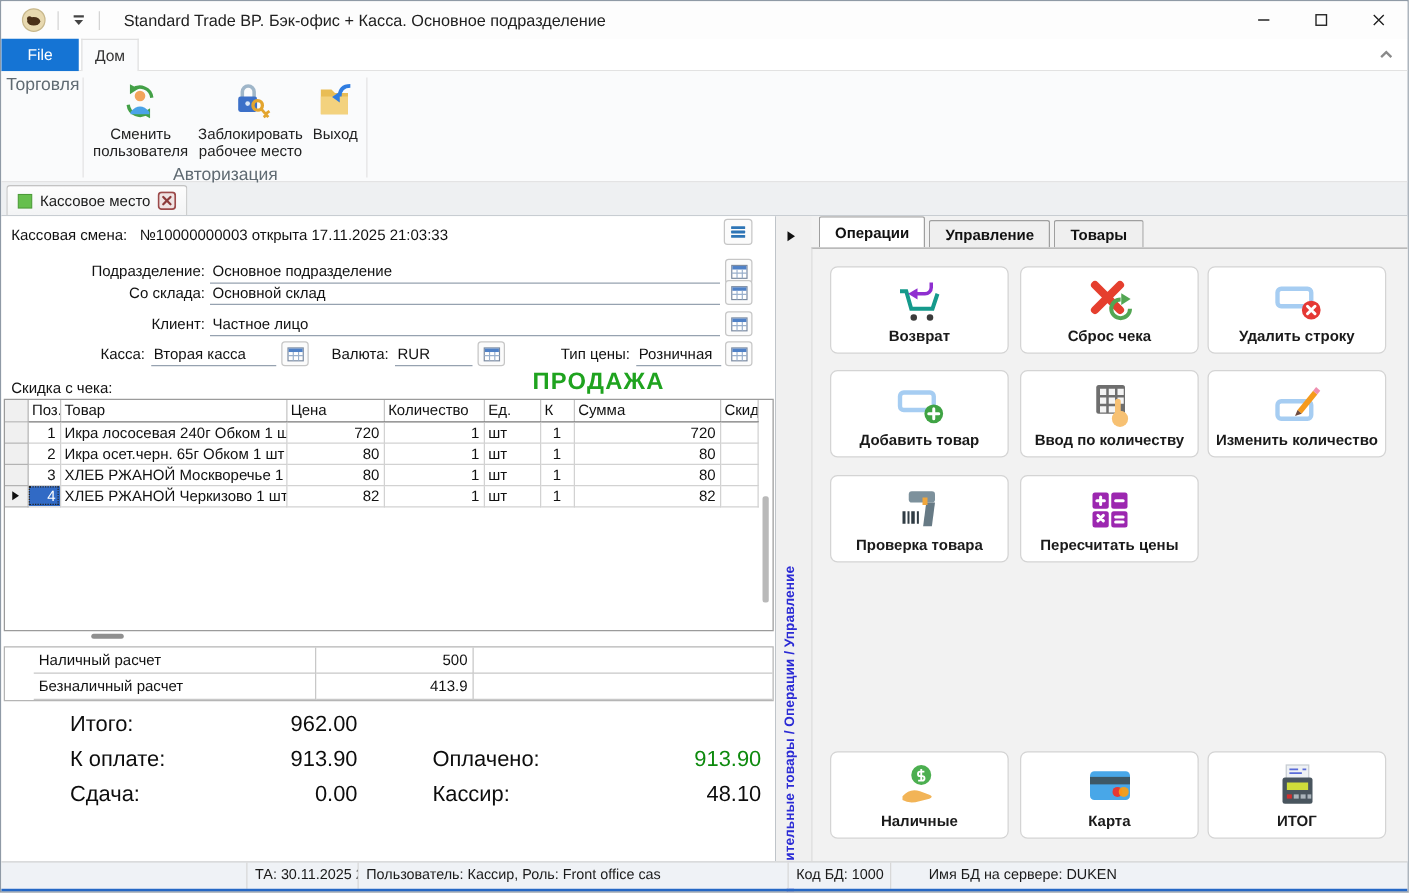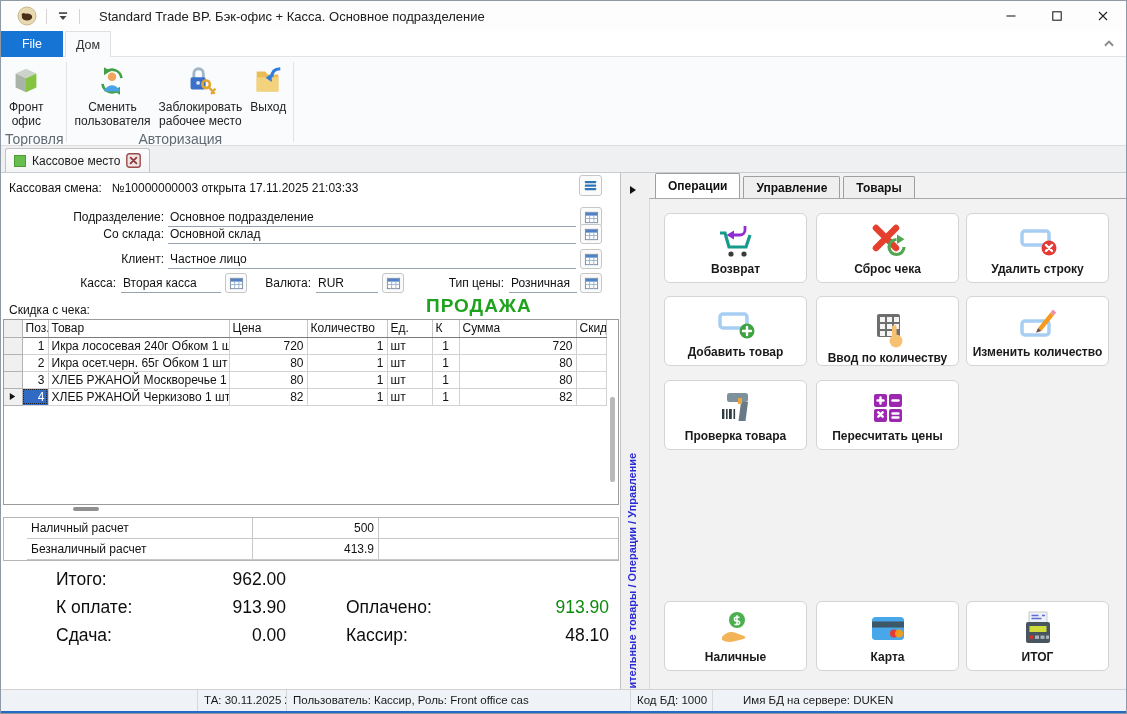--- a/index.html
+++ b/index.html
@@ -175,31 +175,20 @@
   <div class="ribbon-tabrow">
     <div class="file-tab" style="background: rgb(21, 116, 212);">File</div>
     <div class="home-tab">Дом</div>
   </div>
   <div class="ribbon-collapse"><svg viewBox="0 0 12 12">
         <path d="M2.5 7.5L6 4l3.5 3.5" fill="none" stroke="#8a8a8a" stroke-width="1.6"></path>
       </svg></div>
 
   <div class="ribbon" id="ribbonGroups">
       <div class="rgroup">
-        <div class="rbtnrow">
-          <div class="rbtn">
-            <span class="ricon"><svg viewBox="0 0 36 36">
-                <polygon points="7,10 18,5 29,10 18,15" fill="#ccd3ca"></polygon>
-                <polygon points="7,10 18,15 18,30 7,25" fill="#a9b3a7"></polygon>
-                <polygon points="18,15 29,10 29,25 18,30" fill="#84c441"></polygon>
-              </svg></span>
-            <div class="rlab">Фронт
-офис</div>
-          </div>
-        </div>
         <div class="rgrouplab">Торговля</div>
       </div>
       <div class="rsep"></div>
       <div class="rgroup">
         <div class="rbtnrow">
           <div class="rbtn">
             <span class="ricon"><svg viewBox="0 0 36 36">
                 <path d="M28 15a10 10 0 0 0-16.5-6.5" fill="none" stroke="#43a047" stroke-width="2.8"></path>
                 <polygon points="9.5,3.5 9.5,12 16.5,7.5" fill="#43a047"></polygon>
                 <path d="M8 21a10 10 0 0 0 16.5 6.5" fill="none" stroke="#43a047" stroke-width="2.8"></path>
@@ -490,21 +479,21 @@
             <div class="oplabel">Удалить строку</div>
           </div>
           <div class="opbtn" style="left: 43px; top: 123px;">
             <span class="opicon"><svg viewBox="0 0 40 40">
                 <rect x="4" y="10" width="27" height="14" rx="3" fill="none" stroke="#a6cdf2" stroke-width="3.5"></rect>
                 <circle cx="31" cy="27" r="7.5" fill="#3fa344"></circle>
                 <path d="M31 23v8M27 27h8" stroke="#fff" stroke-width="2.4" stroke-linecap="round"></path>
               </svg></span>
             <div class="oplabel">Добавить товар</div>
           </div>
-          <div class="opbtn" style="left: 195px; top: 123px; justify-content: flex-end;">
+          <div class="opbtn" style="left: 195px; top: 123px;">
             <span class="opicon"><svg viewBox="0 0 40 40">
                 <rect x="9" y="4" width="23" height="23" rx="2" fill="#6e6e6e"></rect>
                 <g fill="#f4f4f4">
                   <rect x="12" y="7" width="5" height="5"></rect>
                   <rect x="19" y="7" width="5" height="5"></rect>
                   <rect x="26" y="7" width="5" height="5"></rect>
                   <rect x="12" y="14" width="5" height="5"></rect>
                   <rect x="19" y="14" width="5" height="5"></rect>
                   <rect x="26" y="14" width="5" height="5"></rect>
                   <rect x="12" y="21" width="5" height="5"></rect>

